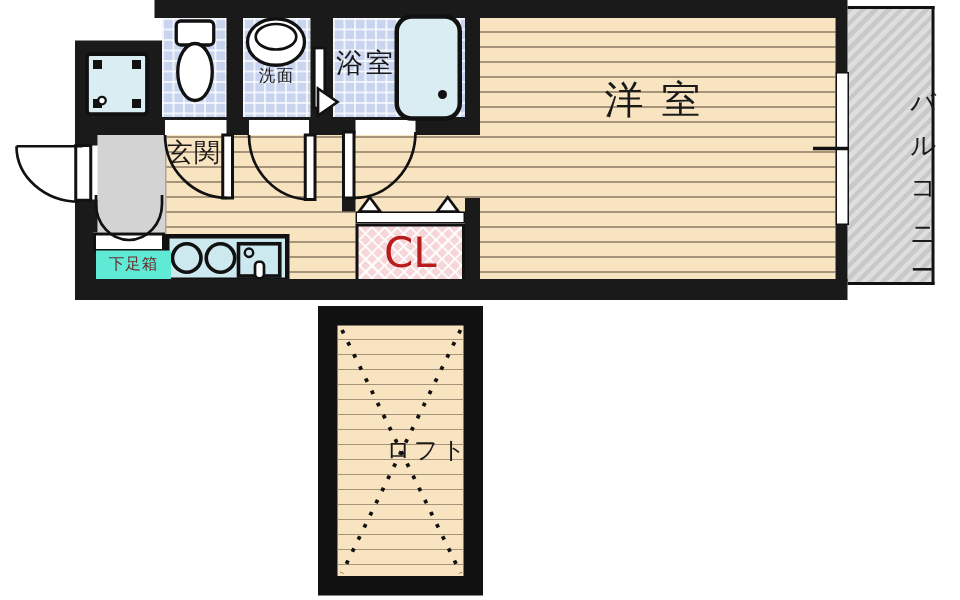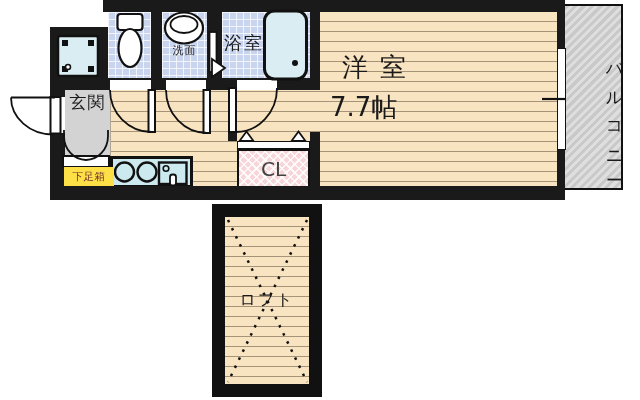--- a/index.html
+++ b/index.html
@@ -9,33 +9,33 @@
   .wall{position:absolute;background:#1a1a1a;z-index:3;}
   .gap{position:absolute;background:#ffffff;z-index:4;}
   .wood{background-color:#f9e4c1;
         background-image:repeating-linear-gradient(180deg,transparent 0px,transparent 9px,#a5947a 9px,#a5947a 10px);}
   .tile{background-color:#c9d4ef;
         background-image:linear-gradient(rgba(255,255,255,.75) 1px,transparent 1px),
                          linear-gradient(90deg,rgba(255,255,255,.75) 1px,transparent 1px);
         background-size:7px 7px;z-index:2;}
   .floor-main{z-index:1;}
   .lbl{position:absolute;z-index:6;line-height:1;white-space:nowrap;}
-  #main-room-label{left:330px;top:54px;width:210px;text-align:left;font-size:26px;}
+  #main-room-label{left:330px;top:54px;width:210px;text-align:center;font-size:26px;}
   #main-room-label .l1{letter-spacing:12px;margin-left:12px;margin-bottom:14px;}
   #balcony-label{left:565px;top:40px;width:58px;height:150px;text-align:center;
       writing-mode:vertical-rl;text-orientation:upright;font-size:17px;letter-spacing:11px;}
-  #entrance-label{left:65px;top:94px;width:45px;text-align:center;font-size:17px;letter-spacing:1px;}
-  #shoebox-label{left:64px;top:167px;width:50px;height:19px;background:#fde047;z-index:6;
+  #entrance-label{left:65px;top:94px;width:45px;text-align:center;font-size:17px;letter-spacing:1px;padding-left:42px;}
+  #shoebox-label{left:64px;top:167px;width:50px;height:19px;background:#5eead4;z-index:6;
       font-size:10.5px;color:#6b2b2b;text-align:center;line-height:19px;letter-spacing:.5px;}
   #washroom-label{left:161px;top:45px;width:47px;text-align:center;font-size:11px;letter-spacing:1px;}
   #bathroom-label{left:224px;top:34px;width:40px;font-size:18px;letter-spacing:2px;}
   #closet-label{left:237px;top:149px;width:73px;height:39px;display:flex;align-items:center;
-      justify-content:center;font-size:20px;color:#404040;}
+      justify-content:center;font-size:28px;color:#b91c1c;}
   #loft-label{left:225px;top:217px;width:84px;height:166px;display:flex;align-items:center;
-      justify-content:center;font-size:16px;letter-spacing:2px;}
+      justify-content:center;font-size:16px;letter-spacing:2px;padding-left:18px;}
   #kitchen{left:110px;top:156px;width:83px;height:32px;background:#cde9f0;
       border:3px solid #111;box-sizing:border-box;z-index:2;}
   #entrance-area{left:65px;top:90px;width:45px;height:66px;background:#d3d3d3;z-index:2;}
   #entrance-step{left:110px;top:90px;width:1px;height:66px;background:#b0a590;z-index:2;}
   #shoe-cabinet{left:62px;top:155px;width:48px;height:13px;background:#fff;
       border:2px solid #111;box-sizing:border-box;z-index:4;}
   #closet-doors{left:237px;top:141px;width:73px;height:8px;background:#fff;
       border:1.5px solid #111;box-sizing:border-box;z-index:2;}
   #closet{left:237px;top:149px;width:73px;height:39px;box-sizing:border-box;
       border:2.5px solid #111;background-color:#f6d6d9;z-index:2;
@@ -154,21 +154,20 @@
       <path d="M542,99 L566,99" stroke="#111" stroke-width="2.2"></path>
     </g>
     <g>
       <path d="M228,220 L307,382" stroke="#111" stroke-width="2.5" stroke-dasharray="2.5 6.5"></path>
       <path d="M307,220 L228,382" stroke="#111" stroke-width="2.5" stroke-dasharray="2.5 6.5"></path>
     </g>
   </svg>
 
   <div class="lbl" id="main-room-label">
     <div class="l1">洋室</div>
-    <div class="l2">7.7帖</div>
   </div>
   <div class="lbl" id="balcony-label">バルコニー</div>
   <div class="lbl" id="entrance-label">玄関</div>
   <div class="lbl" id="shoebox-label">下足箱</div>
   <div class="lbl" id="washroom-label">洗面</div>
   <div class="lbl" id="bathroom-label">浴室</div>
   <div class="lbl" id="closet-label">CL</div>
   <div class="lbl" id="loft-label">ロフト</div>
 
 </div>

